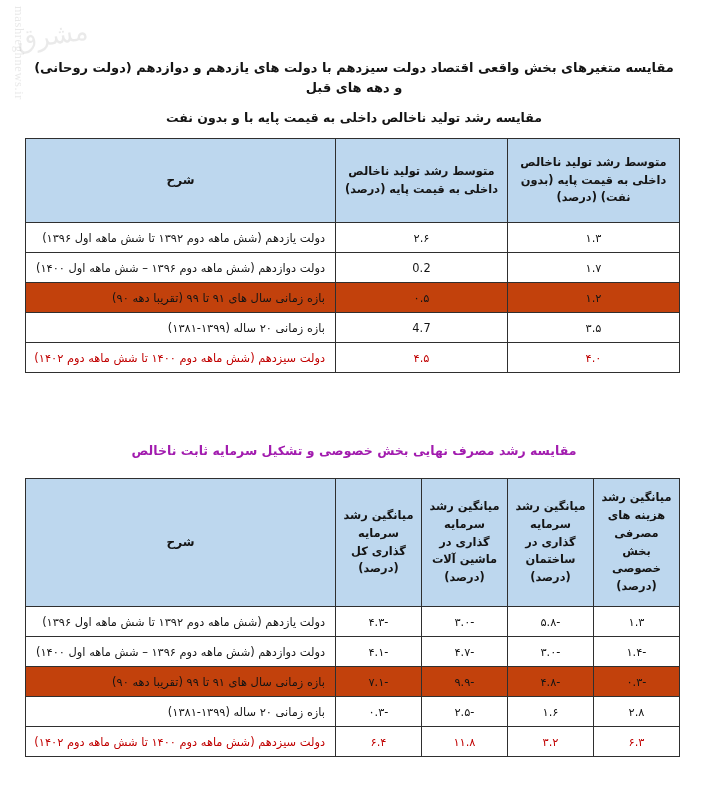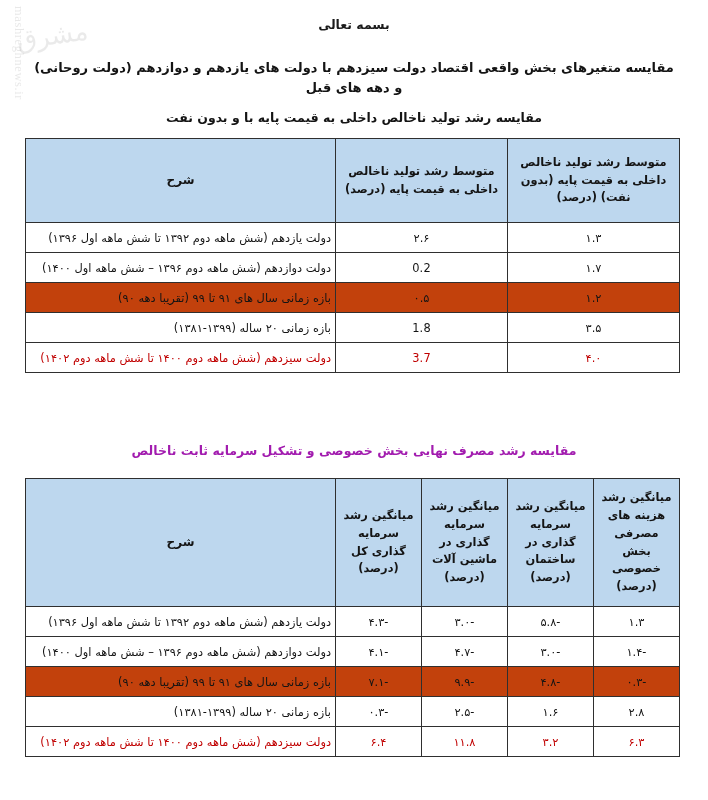--- a/index.html
+++ b/index.html
@@ -131,21 +131,21 @@
     box-sizing: border-box;
   }
   .tbl th {
     background: #bdd7ee;
     font-weight: bold;
     text-align: center;
     line-height: 1.55;
   }
   .tbl td.desc {
     text-align: right;
-    padding-right: 4px;
+    padding-right: 10px;
     font-weight: normal;
     white-space: nowrap;
   }
   .tbl td.num {
     text-align: center;
     font-weight: normal;
     letter-spacing: 0.2px;
   }
   .tbl tr.shaded td {
     background: #c2410c;
@@ -173,21 +173,20 @@
   #table-gdp th.desc-head { font-size: 12px; }
 </style>
 </head>
 <body>
 
 <div class="page">
 
   <div class="wm-logo">مشرق</div>
   <div class="wm-url">mashreghnews.ir</div>
 
-  <div class="bismillah">بسمه تعالی</div>
   <div class="main-title">مقایسه متغیرهای بخش واقعی اقتصاد دولت سیزدهم با دولت های یازدهم و دوازدهم (دولت روحانی) و دهه های قبل</div>
   <div class="sub-title-1">مقایسه رشد تولید ناخالص داخلی به قیمت پایه با و بدون نفت</div>
 
   <table class="tbl" id="table-gdp">
     <colgroup>
       <col class="c-v2">
         <col class="c-v1">
         <col class="c-desc">
     </colgroup>
     <thead>
@@ -208,26 +207,26 @@
         <td class="num">0.2</td>
         <td class="desc">دولت دوازدهم (شش ماهه دوم ۱۳۹۶ – شش ماهه اول ۱۴۰۰)</td>
       </tr>
       <tr class="shaded">
         <td class="num">۱.۲</td>
         <td class="num">۰.۵</td>
         <td class="desc">بازه زمانی سال های ۹۱ تا ۹۹ (تقریبا دهه ۹۰)</td>
       </tr>
       <tr>
         <td class="num">۳.۵</td>
-        <td class="num">1.8</td>
+        <td class="num">4.7</td>
         <td class="desc">بازه زمانی ۲۰ ساله (۱۳۹۹-۱۳۸۱)</td>
       </tr>
       <tr class="accent">
         <td class="num">۴.۰</td>
-        <td class="num">3.7</td>
+        <td class="num">۴.۵</td>
         <td class="desc">دولت سیزدهم (شش ماهه دوم ۱۴۰۰ تا شش ماهه دوم ۱۴۰۲)</td>
       </tr>
     </tbody>
   </table>
 
   <div class="sub-title-2">مقایسه رشد مصرف نهایی بخش خصوصی و تشکیل سرمایه ثابت ناخالص</div>
 
   <table class="tbl" id="table-invest">
     <colgroup>
       <col class="c-v">

